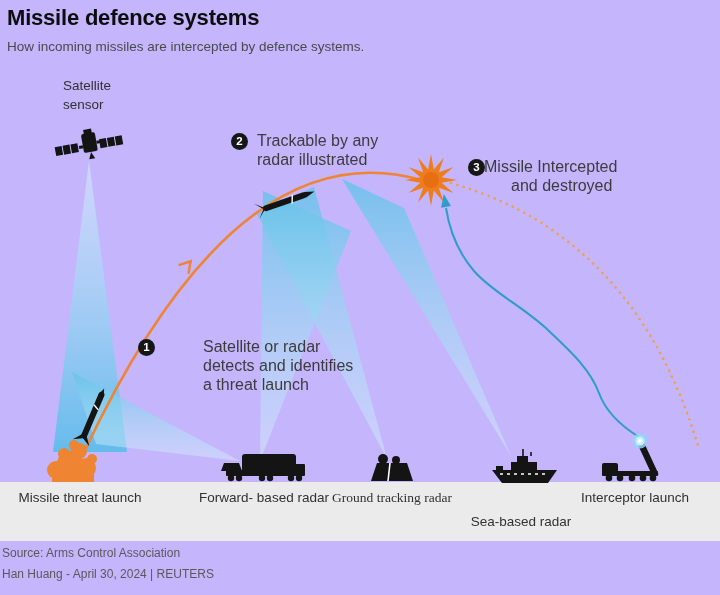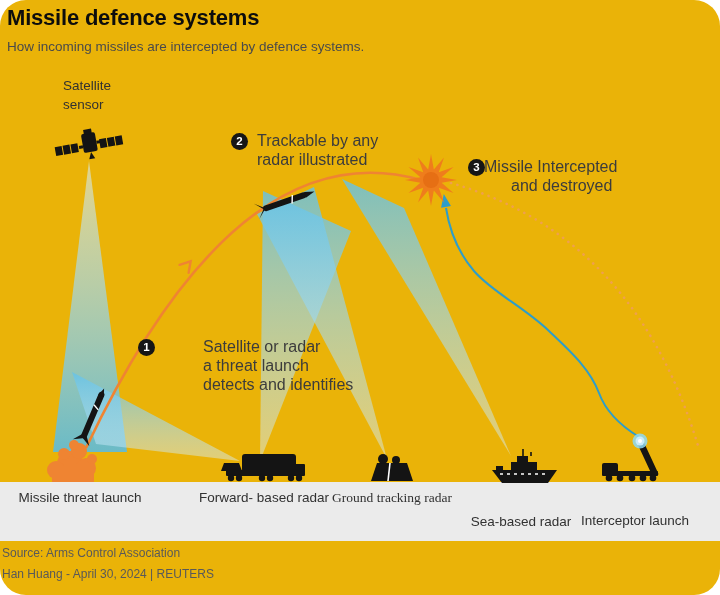--- a/index.html
+++ b/index.html
@@ -1,18 +1,18 @@
 <!DOCTYPE html>
 <html><head>
 <meta charset="utf-8">
 <style>
   html,body{margin:0;padding:0;background:#fff;}
   .canvas{
-    position:relative;width:720px;height:595px;background:#eab308;overflow:hidden;
-    font-family:"Liberation Sans","DejaVu Sans",sans-serif;color:#2f2f2f;border-radius:26px;
+    position:relative;width:720px;height:595px;background:#c4b5fd;overflow:hidden;
+    font-family:"Liberation Sans","DejaVu Sans",sans-serif;color:#2f2f2f;
   }
   .layer{position:absolute;left:0;top:0;}
   .title{
     position:absolute;left:7px;top:5px;font-size:22px;font-weight:bold;color:#0d0d0d;
     letter-spacing:-0.2px;
   }
   .subtitle{position:absolute;left:7px;top:39px;font-size:13.5px;color:#4a4a4a;}
   .lbl{position:absolute;font-size:13.5px;line-height:19px;color:#313131;}
   .lbl .ln{display:block;}
   .ground-label{position:absolute;width:130px;text-align:center;font-size:13.5px;line-height:19px;color:#313131;}
@@ -165,22 +165,22 @@
   <div class="subtitle">How incoming missiles are intercepted by defence systems.</div>
 
   <div class="lbl" style="left:63px;top:76px;">
     <span class="ln">Satellite</span>
     <span class="ln">sensor</span>
   </div>
 
   <div class="badge" style="left:138px;top:339px;">1</div>
   <div class="ann" style="left:163px;top:337px;margin-left:40px;">
     <span class="ln">Satellite or radar</span>
+    <span class="ln">detects and identifies</span>
     <span class="ln">a threat launch</span>
-    <span class="ln">detects and identifies</span>
   </div>
 
   <div class="badge" style="left:231px;top:133px;">2</div>
   <div class="ann" style="left:257px;top:131px;">
     <span class="ln">Trackable by any</span>
     <span class="ln">radar illustrated</span>
   </div>
 
   <div class="badge" style="left:468px;top:159px;">3</div>
   <div class="ann" style="left:484px;top:157px;">
@@ -197,21 +197,21 @@
     <span class="ln">based radar</span>
   </div>
   <div class="ground-label" style="left:327px;top:488px;font-family:Liberation Serif, serif;">
     <span class="ln">Ground</span>
     <span class="ln">tracking radar</span>
   </div>
   <div class="ground-label" style="left:456px;top:512px;">
     <span class="ln">Sea-based</span>
     <span class="ln">radar</span>
   </div>
-  <div class="ground-label" style="left:570px;top:488px;margin-top:23px;">
+  <div class="ground-label" style="left:570px;top:488px;">
     <span class="ln">Interceptor</span>
     <span class="ln">launch</span>
   </div>
 
   <div class="footer-line" style="left:2px;top:546px;">Source: Arms Control Association</div>
   <div class="footer-line" style="left:2px;top:567px;">Han Huang - April 30, 2024 | REUTERS</div>
 
 </div>
 
 </body></html>

